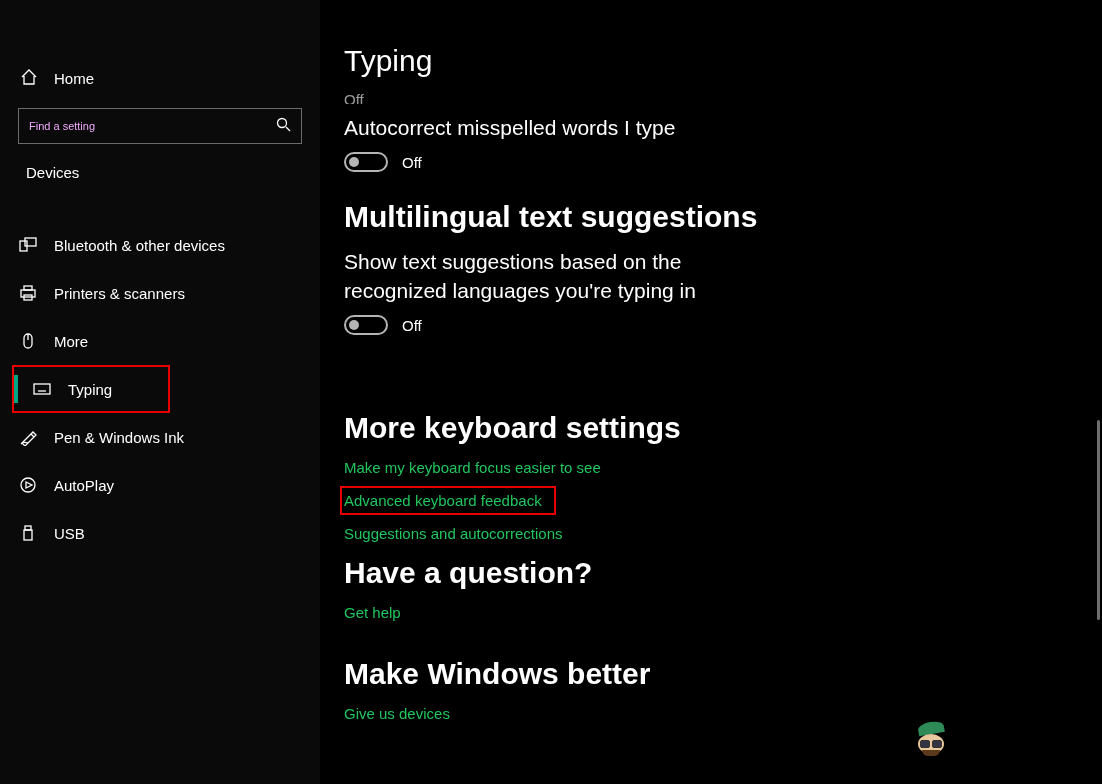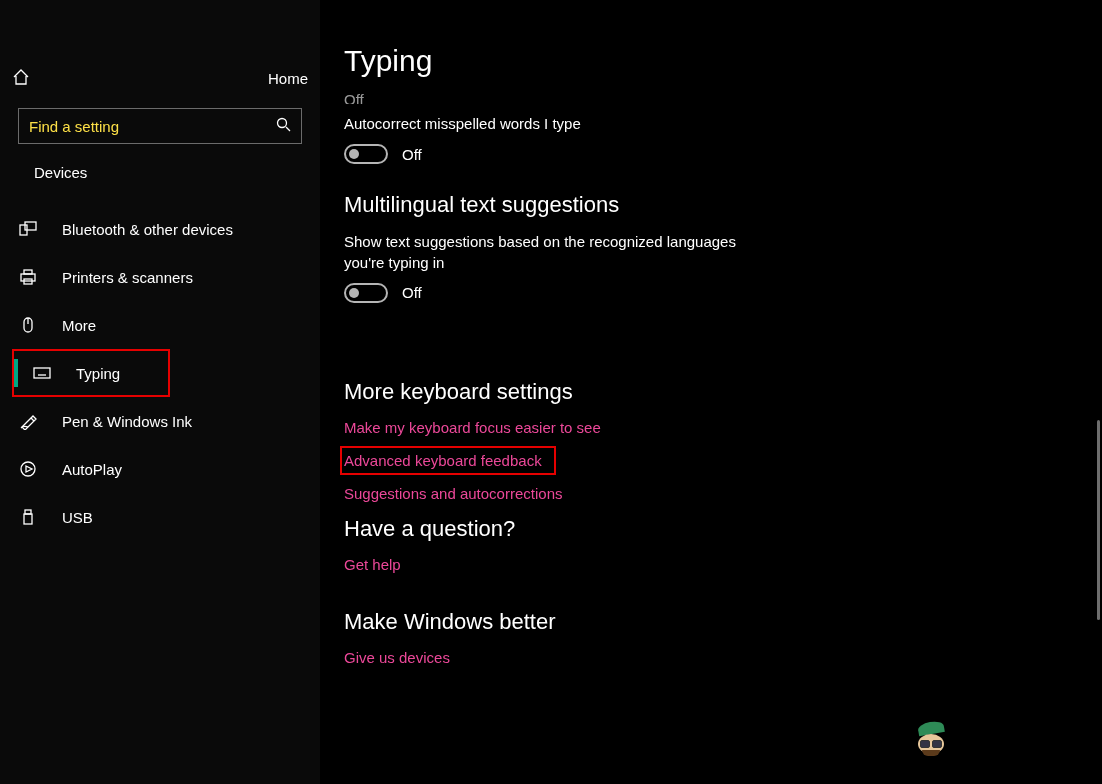--- a/index.html
+++ b/index.html
@@ -28,37 +28,36 @@
   }
   .titlebar svg { stroke: #fff; fill: none; }
 
   
   .sidebar {
     position: absolute; top: 0; left: 0; bottom: 0; width: 320px;
     background: #0a0a0a;
     padding-top: 44px;
   }
   .home {
-    display: flex; align-items: center; 
-    height: 44px; padding: 0 12px; margin: 12px 0 8px 0;
+    display: flex; align-items: center; gap: 16px;
+    height: 44px; padding: 0 20px; margin: 12px 0 8px 0;
     font-size: 15px;
-    justify-content: space-between;
   }
   .searchbox {
     margin: 0 18px 20px 18px; height: 36px;
     border: 1px solid #6b6b6b; background: transparent;
     display: flex; align-items: center; padding: 0 10px;
     color: #bfbfbf;
   }
-  .searchbox span.ph { flex: 1; color: #fde047; font-size: 15px; }
-  .cat-header { padding: 0 34px; font-size: 15px; margin: 8px 0 24px 0; font-weight: 400; }
+  .searchbox span.ph { flex: 1; color: #f0abfc; font-size: 11px; }
+  .cat-header { padding: 0 26px; font-size: 15px; margin: 8px 0 40px 0; font-weight: 400; }
 
   .navitem {
     position: relative;
-    display: flex; align-items: center; gap: 24px;
+    display: flex; align-items: center; gap: 16px;
     height: 48px; padding: 0 18px; margin: 0 0;
     font-size: 15px;
   }
   .navitem .iconbox { width: 20px; display: flex; align-items: center; justify-content: center; }
   .navitem.active::before {
     content: ""; position: absolute; left: 0; top: 8px; bottom: 8px; width: 4px;
     background: #00a884;
   }
   .navitem.highlight {
     margin-left: 12px; width: 158px;
@@ -68,35 +67,35 @@
   .icon svg { stroke: #fff; fill: none; stroke-width: 1.3; }
 
   
   .content {
     position: absolute; top: 0; left: 320px; right: 0; bottom: 0;
     background: #000;
     padding: 44px 24px 0 24px;
     overflow: hidden;
   }
   .content h1 { font-weight: 400; font-size: 30px; margin-bottom: 24px; }
-  .section-title { font-weight: 400; font-size: 22px; margin: 28px 0 14px 0; }
-  .setting-label { font-size: 15px; margin: 6px 0 10px 0; max-width: 420px; line-height: 1.35; }
+  .section-title { font-weight: 700; font-size: 30px; margin: 28px 0 14px 0; }
+  .setting-label { font-size: 21px; margin: 6px 0 10px 0; max-width: 420px; line-height: 1.35; }
 
   .toggle-row { display: flex; align-items: center; gap: 14px; margin-bottom: 10px; }
   .toggle {
     width: 44px; height: 20px; border: 2px solid #b5b5b5; border-radius: 12px;
     position: relative; cursor: pointer;
   }
   .toggle .knob {
     position: absolute; left: 3px; top: 50%; transform: translateY(-50%);
     width: 10px; height: 10px; border-radius: 50%; background: #b5b5b5;
   }
   .toggle-state { font-size: 15px; }
 
-  .link { color: #ec4899; font-size: 15px; margin: 10px 0; display: block; max-width: max-content; }
+  .link { color: #22c55e; font-size: 15px; margin: 10px 0; display: block; max-width: max-content; }
   .link.highlight-box { border: 2px solid #e60000; padding: 4px 12px 4px 2px; margin: 6px 0 6px -4px; }
 
   .scrollbar {
     position: absolute; right: 2px; top: 420px; width: 3px; height: 200px;
     background: #6e6e6e; border-radius: 2px;
   }
 
   .avatar {
     position: absolute; right: 150px; bottom: 22px; width: 40px; height: 40px;
     border-radius: 50%;

